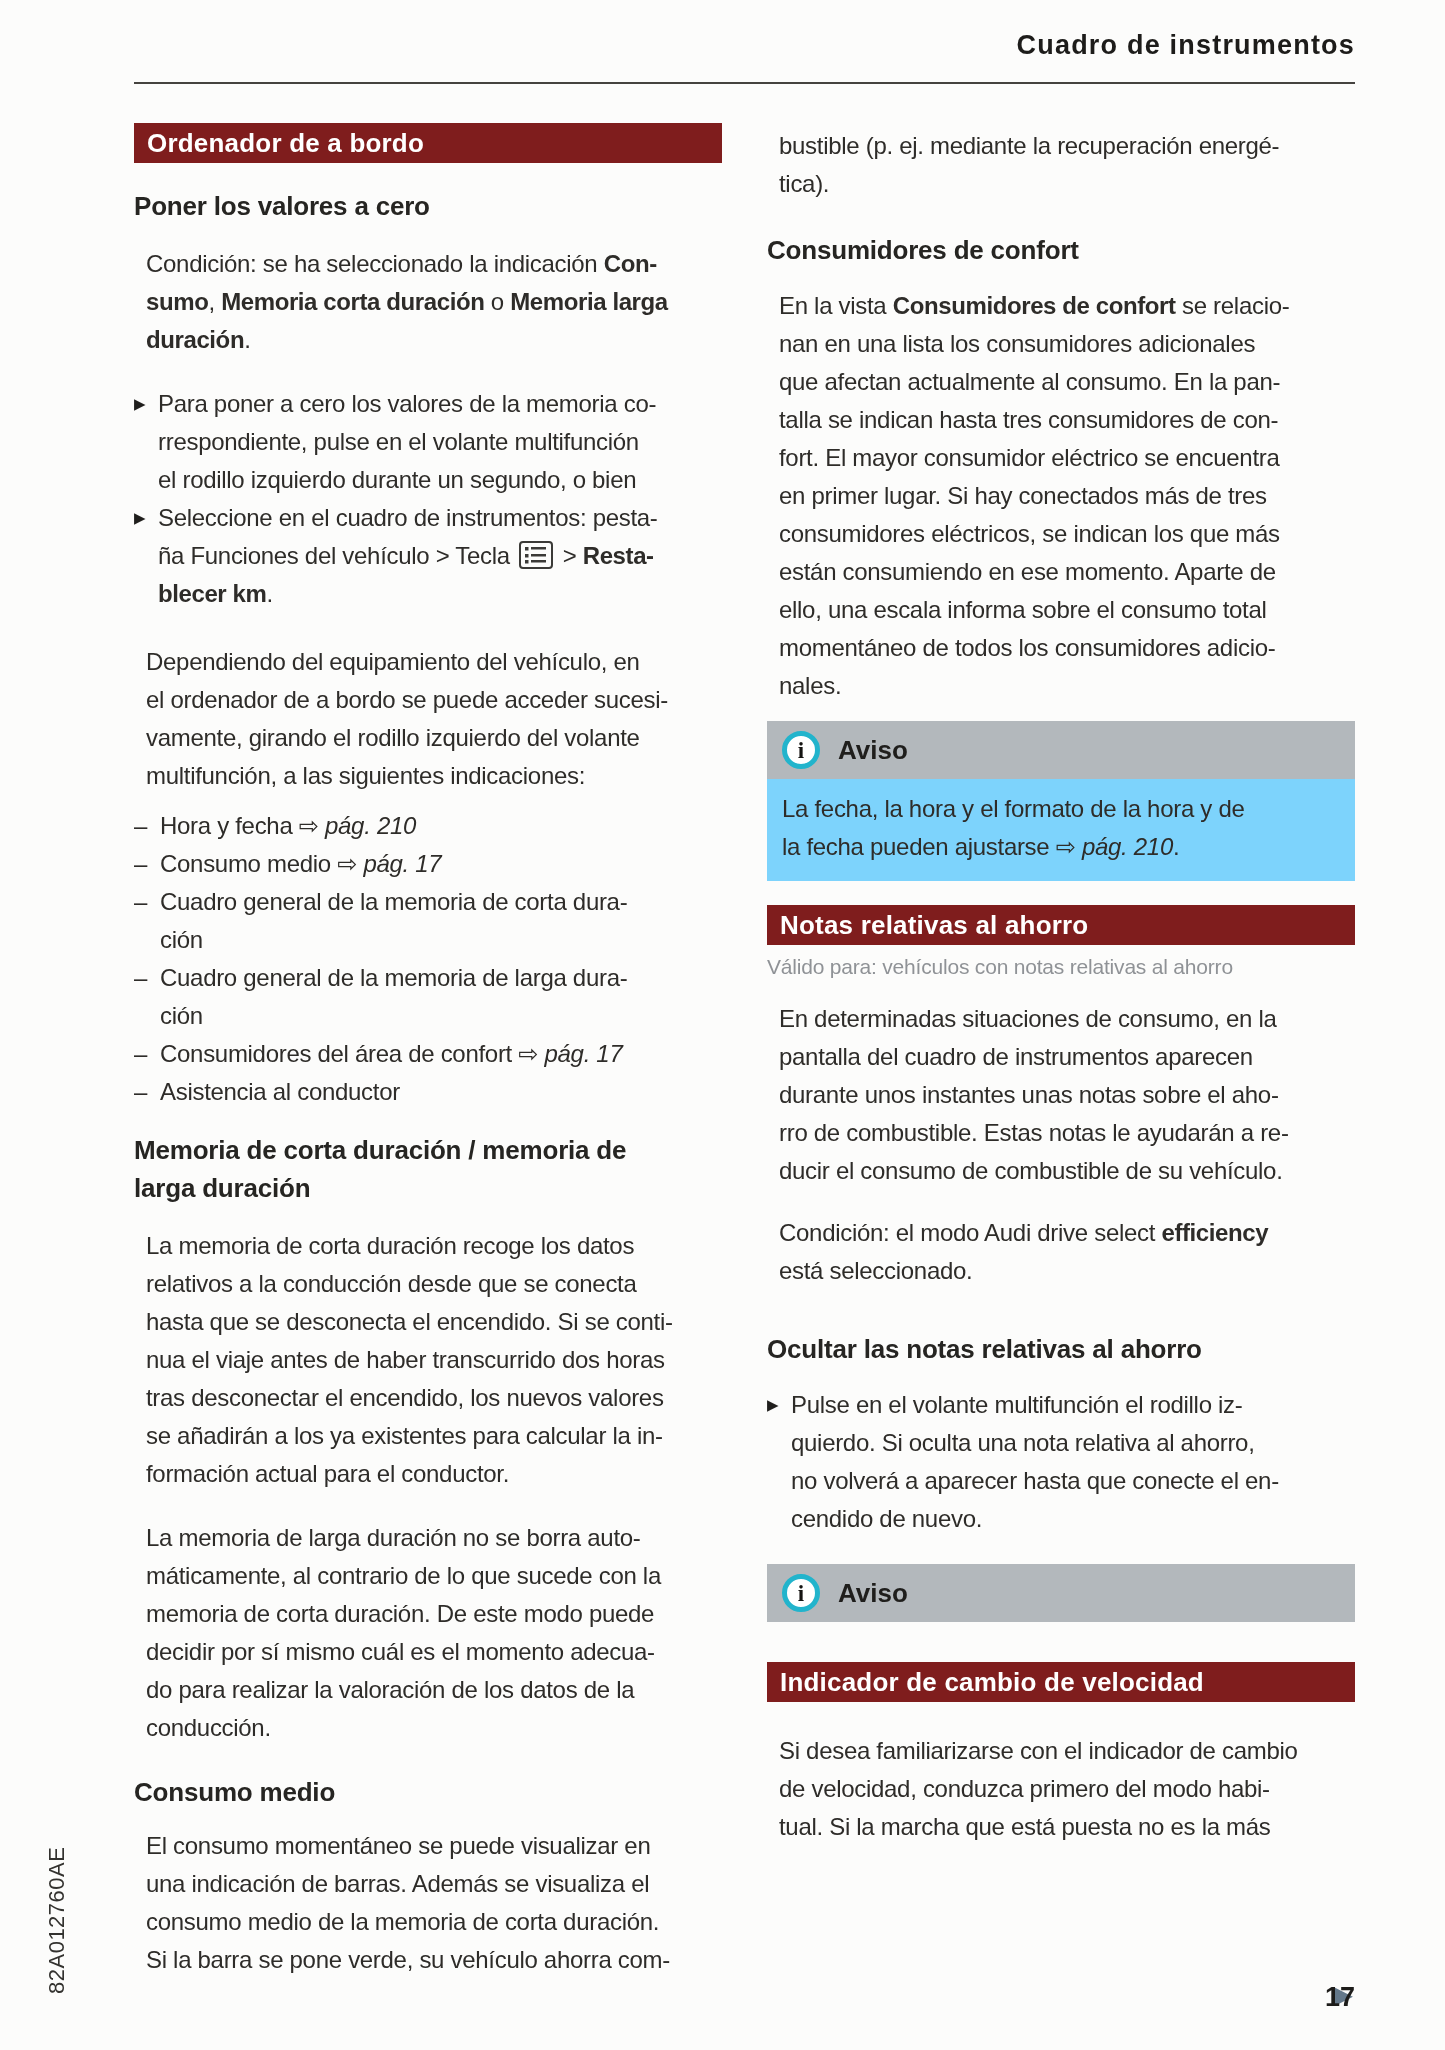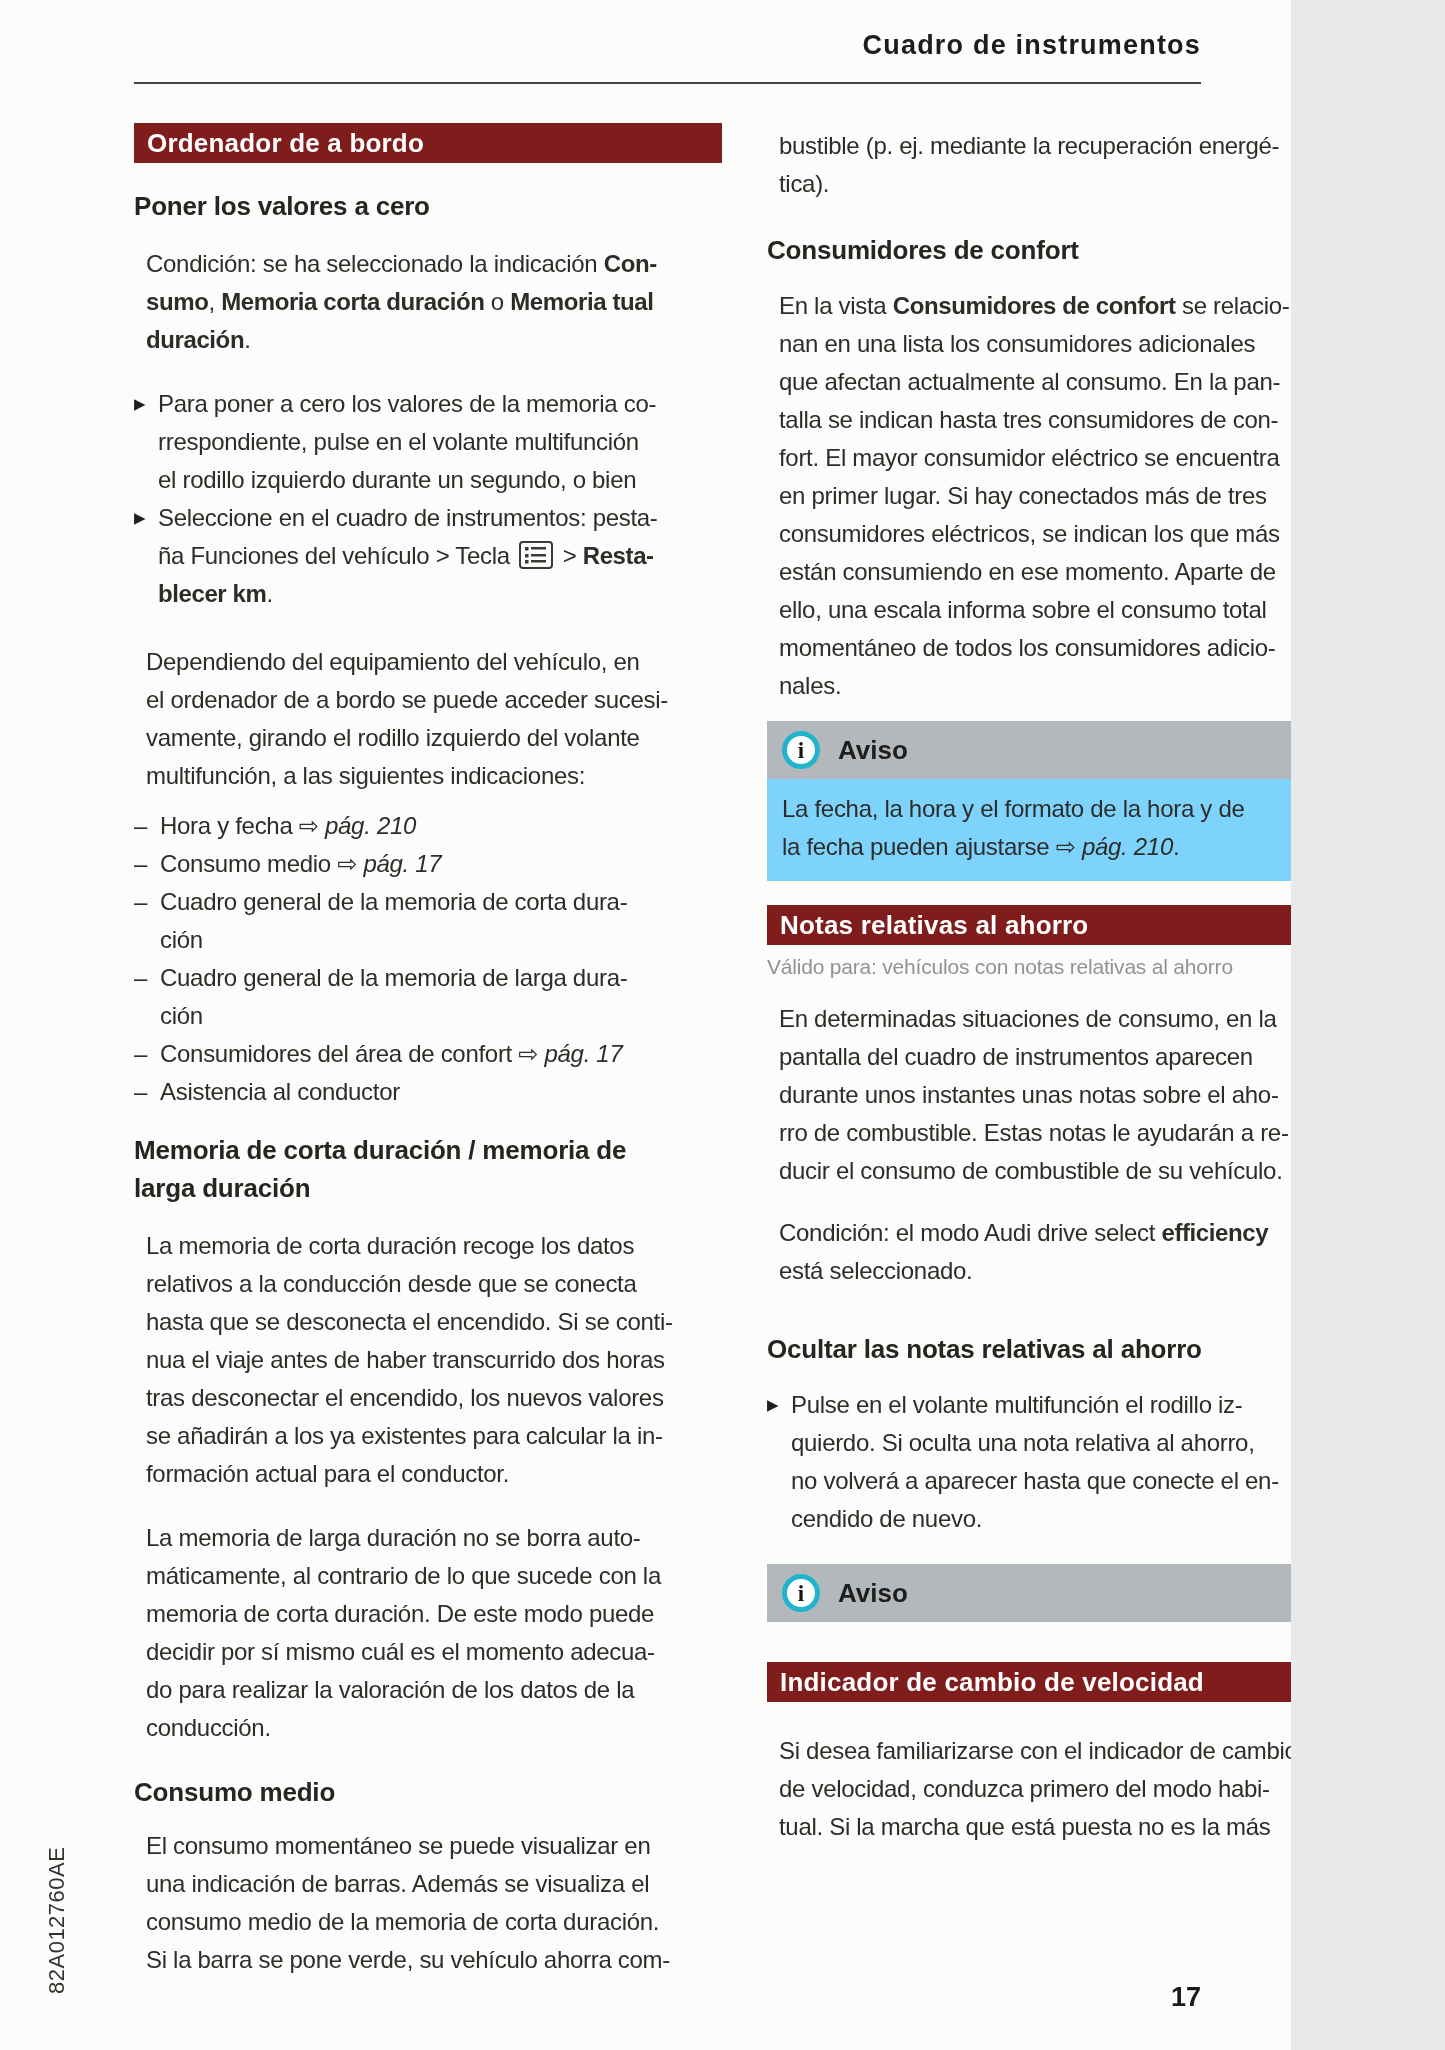--- a/index.html
+++ b/index.html
@@ -1,18 +1,18 @@
 <!DOCTYPE html>
 <html lang="es"><head>
 <meta charset="utf-8">
 <style>
   html,body{margin:0;padding:0;background:#e9e9e9;}
   .page{
     position:relative;
-    width:1291px;height:2050px;
+    width:1445px;height:2050px;
     background:#fcfcfb;
     font-family:"Liberation Sans","DejaVu Sans",sans-serif;
     color:#2e2c29;
     overflow:hidden;
     text-decoration:underline;
   }
   .header-title{
     position:absolute;top:30px;right:90px;
     font-size:27px;font-weight:bold;letter-spacing:1.2px;color:#1d1c1a;
     white-space:nowrap;
@@ -100,21 +100,21 @@
 <div class="page">
 
   <div class="header-title">Cuadro de instrumentos</div>
   <div class="header-rule"></div>
 
   <div class="col col-left">
     <div class="banner">Ordenador de a bordo</div>
 
     <h3 style="margin-top:24px">Poner los valores a cero</h3>
 
-    <p class="txt" style="margin-top:20px">Condición: se ha seleccionado la indicación <strong>Con-</strong><br><strong>sumo</strong>, <strong>Memoria corta duración</strong> o <strong>Memoria tual</strong><br><strong>duración</strong>.</p>
+    <p class="txt" style="margin-top:20px">Condición: se ha seleccionado la indicación <strong>Con-</strong><br><strong>sumo</strong>, <strong>Memoria corta duración</strong> o <strong>Memoria larga</strong><br><strong>duración</strong>.</p>
 
     <div class="list-row" style="margin-top:26px">
       <span class="marker">▶</span>
       <div class="txt">Para poner a cero los valores de la memoria co-<br>rrespondiente, pulse en el volante multifunción<br>el rodillo izquierdo durante un segundo, o bien</div>
     </div>
     <div class="list-row">
       <span class="marker">▶</span>
       <div class="txt">Seleccione en el cuadro de instrumentos: pesta-<br>ña Funciones del vehículo &gt; Tecla <span class="key-icon"></span> &gt; <strong>Resta-</strong><br><strong>blecer km</strong>.</div>
     </div>
 

